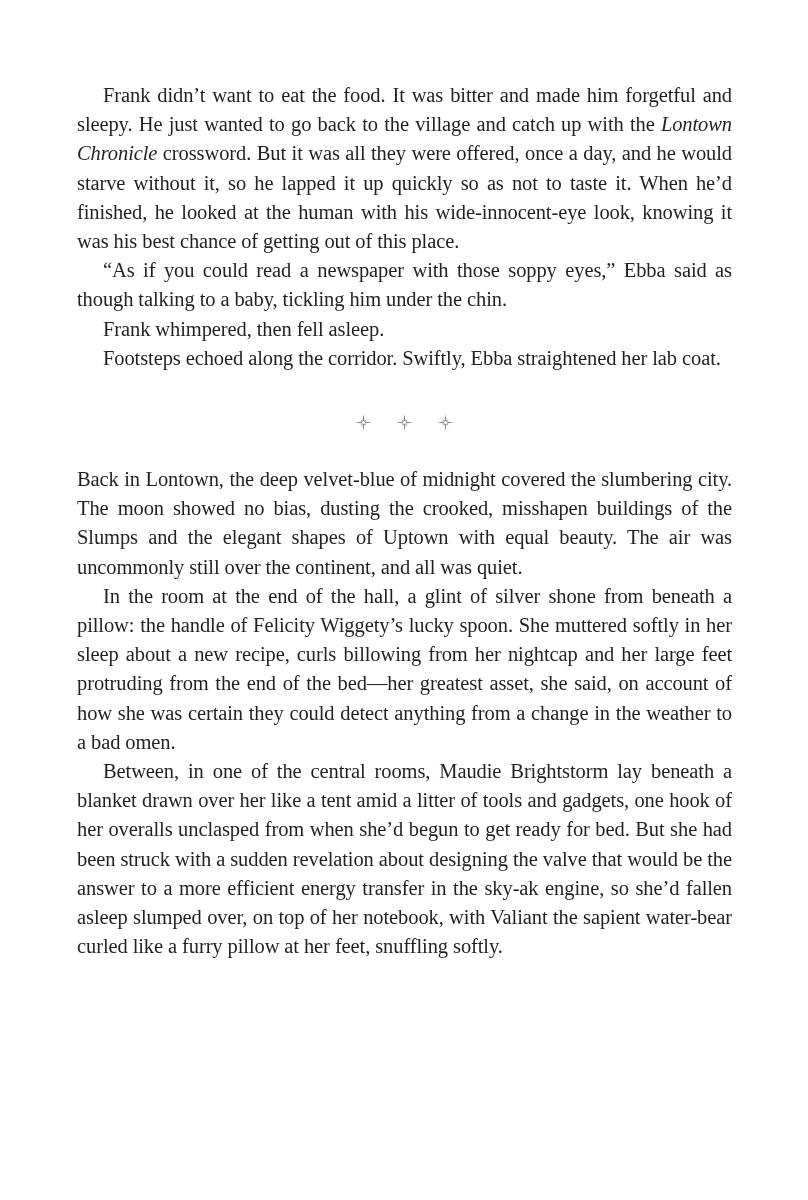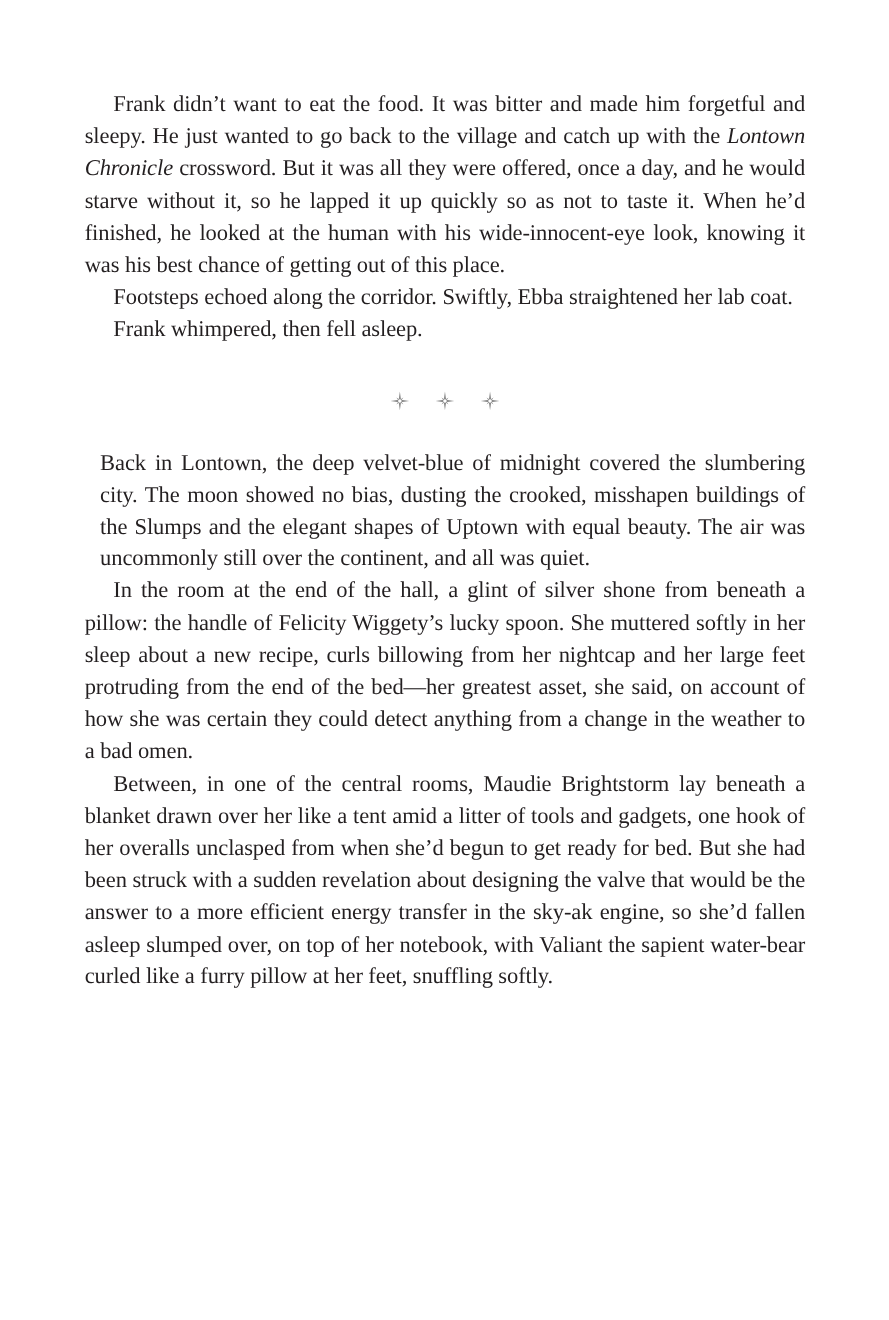--- a/index.html
+++ b/index.html
@@ -26,21 +26,20 @@
       letter-spacing: -0.1px;
     }
     .page p {
       margin: 0;
       text-indent: 26px;
       hyphens: none;
       font-family: Liberation Serif, serif;
     }
     .page p.no-indent {
       text-indent: 0;
-      margin-left: 14px;
     }
     .page em {
       font-style: italic;
     }
     .section-break {
       display: flex;
       justify-content: center;
       gap: 24px;
       height: 29px;
       margin-top: 35px;
@@ -54,22 +53,23 @@
     }
     .star svg { display: block; }
     .section-1 p:last-child { }
   </style>
 </head>
 <body>
 
 <div class="page">
   <div class="section-1">
     <p><span>Frank didn’t want to eat the food. It was bitter and made him forgetful and sleepy. He just wanted to go back to the village and catch up with the </span><em>Lontown Chronicle</em><span> crossword. But it was all they were offered, once a day, and he would starve without it, so he lapped it up quickly so as not to taste it. When he’d finished, he looked at the human with his wide-innocent-eye look, knowing it was his best chance of getting out of this place.</span></p>
+    <p>“As if you could read a newspaper with those soppy eyes,” Ebba said as though talking to a baby, tickling him under the chin.</p>
+    <p>Frank whimpered, then fell asleep.</p>
     <p>Footsteps echoed along the corridor. Swiftly, Ebba straightened her lab coat.</p>
-    <p>Frank whimpered, then fell asleep.</p>
   </div>
 
   <div class="section-break">
     <span class="star">
       <svg width="17" height="17" viewBox="0 0 17 17">
           <path d="M8.5 0 L9.6 7.4 L17 8.5 L9.6 9.6 L8.5 17 L7.4 9.6 L0 8.5 L7.4 7.4 Z" fill="#8a8a8a"></path>
           <path d="M8.5 4 L9.2 7.8 L13 8.5 L9.2 9.2 L8.5 13 L7.8 9.2 L4 8.5 L7.8 7.8 Z" fill="#8a8a8a" transform="rotate(45 8.5 8.5)"></path>
           <circle cx="8.5" cy="8.5" r="1.6" fill="#ffffff"></circle>
         </svg>
     </span>

